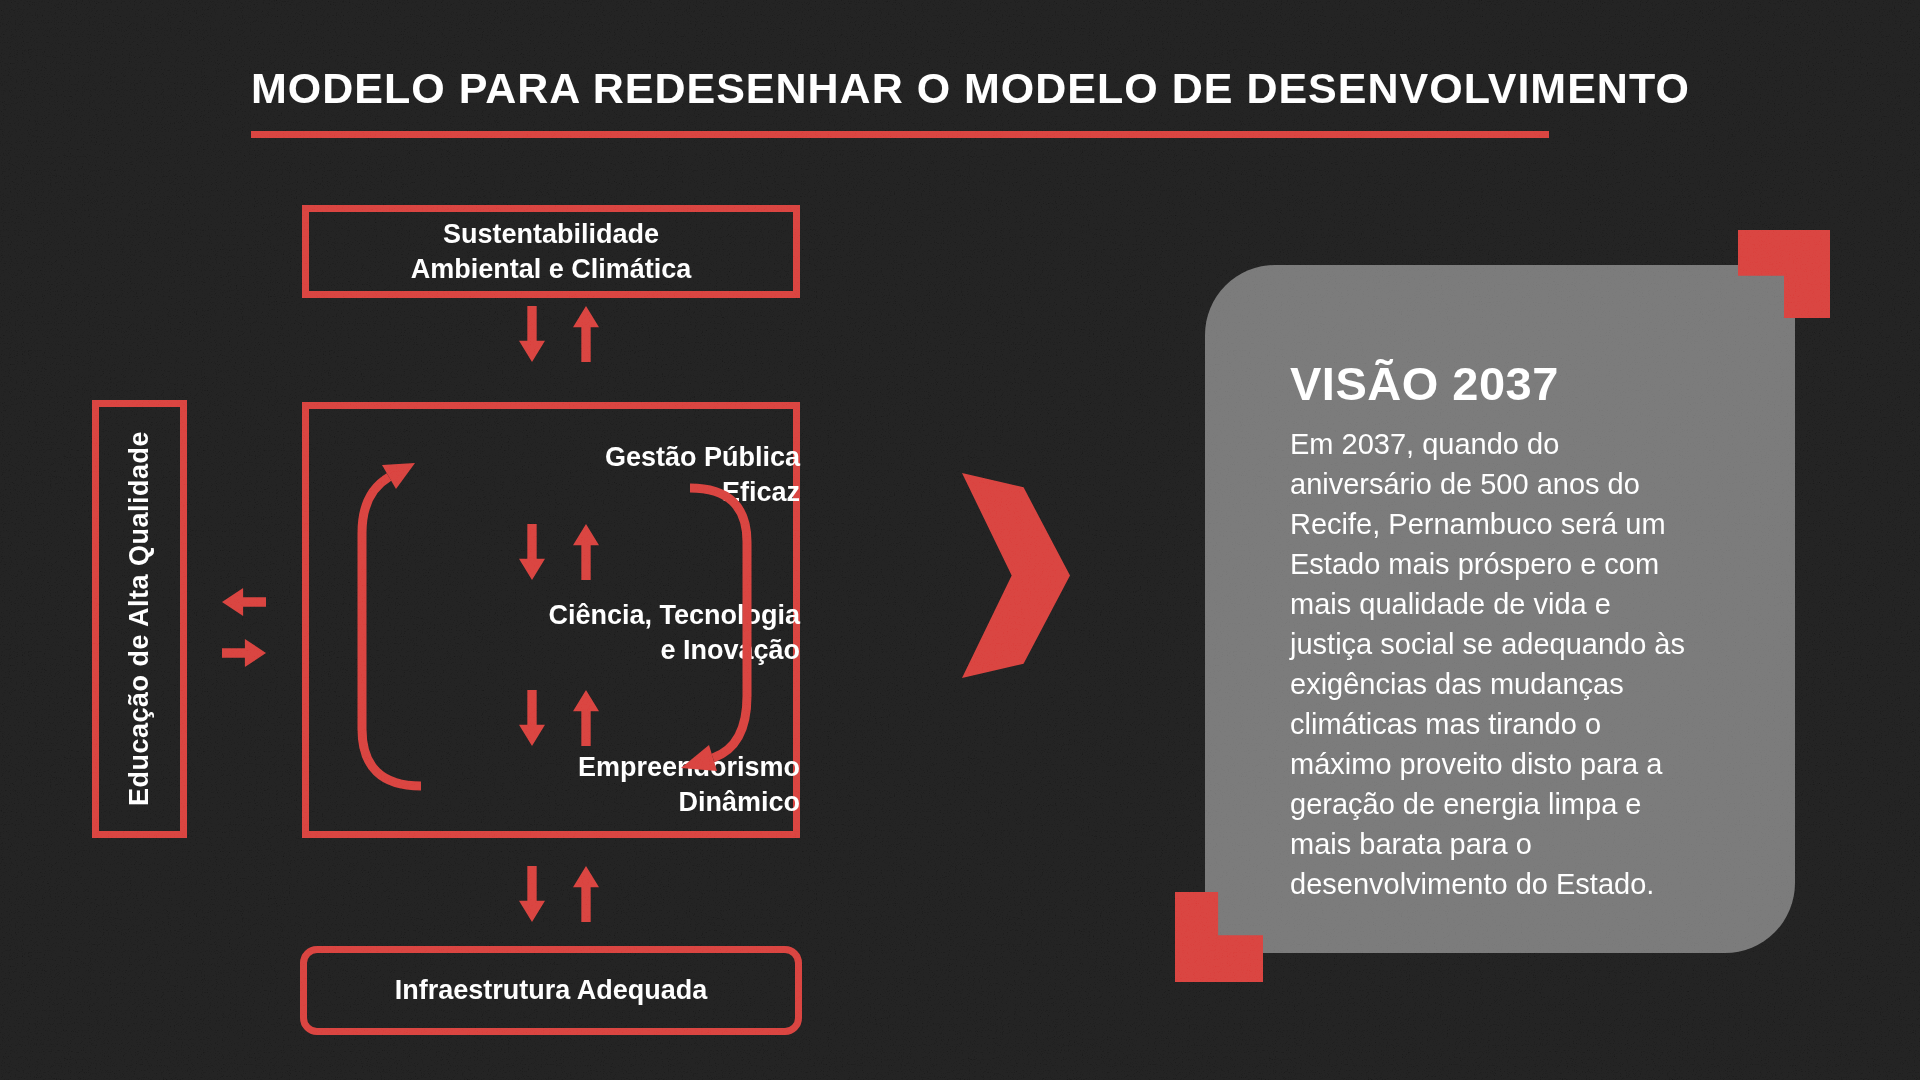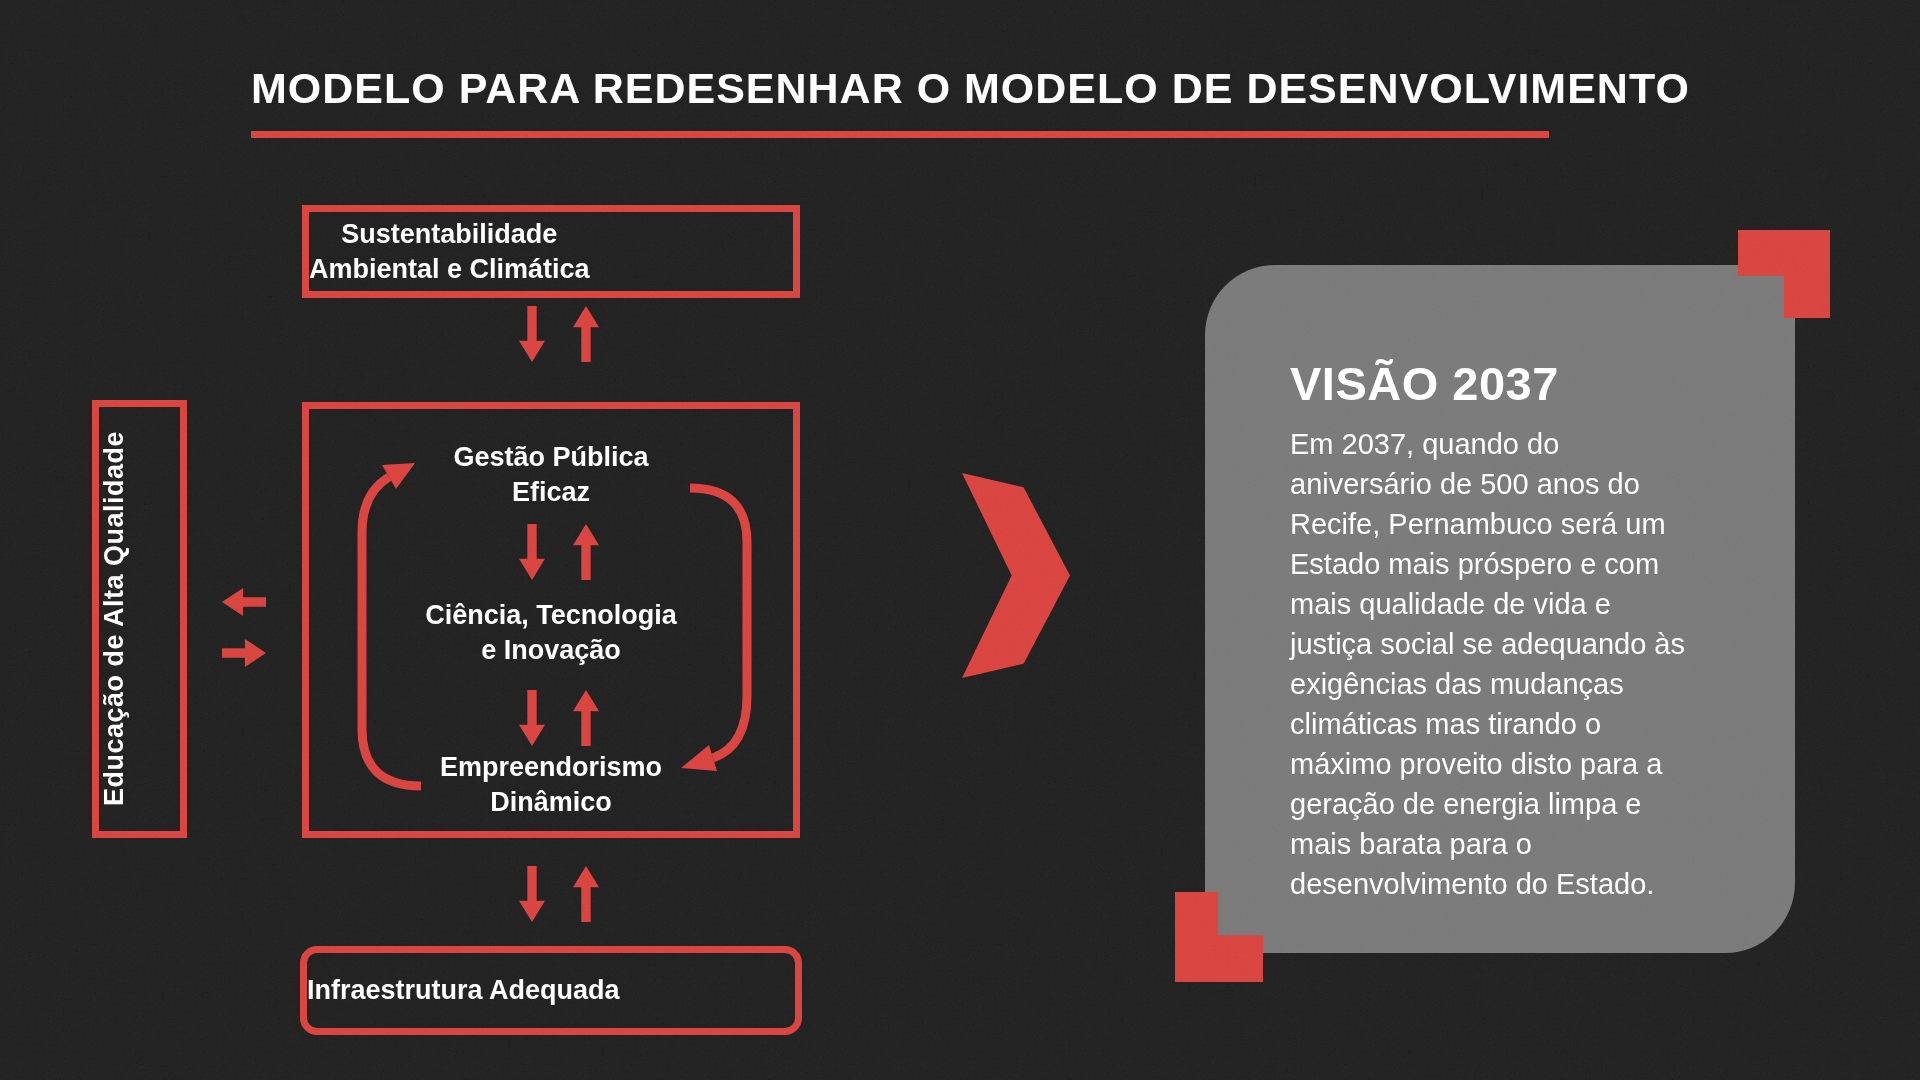--- a/index.html
+++ b/index.html
@@ -12,32 +12,32 @@
     font-family:"Liberation Sans","DejaVu Sans",sans-serif;color:var(--text,#fff);
   }
   .abs{position:absolute;}
   
   .title{
     left:251px;top:64px;width:1298px;text-align:center;
     font-size:43px;font-weight:bold;letter-spacing:1px;white-space:nowrap;color:var(--text,#fff);
   }
   .title-underline{left:251px;top:131px;width:1298px;height:7px;background:var(--red,#d7332f);}
   
-  .rbox{border:7px solid var(--red,#d7332f);box-sizing:border-box;display:flex;align-items:center;justify-content:flex-start;text-align:center;}
+  .rbox{border:7px solid var(--red,#d7332f);box-sizing:border-box;display:flex;align-items:center;justify-content:center;text-align:center;}
   .box-top{left:302px;top:205px;width:498px;height:93px;}
   .box-center{left:302px;top:402px;width:498px;height:436px;}
   .box-left{left:92px;top:400px;width:95px;height:438px;}
   .box-bottom{left:300px;top:946px;width:502px;height:89px;border-radius:17px;}
   .boxlabel{font-size:27px;font-weight:bold;line-height:35px;white-space:pre-line;color:var(--text,#fff);}
   .vlabel{
     font-size:27px;font-weight:bold;letter-spacing:.5px;color:var(--text,#fff);
     writing-mode:vertical-rl;transform:rotate(180deg);white-space:nowrap;
   }
   
-  .cb-label{left:302px;width:498px;text-align:center;font-size:27px;font-weight:bold;line-height:35px;white-space:pre-line;color:var(--text,#fff);}
+  .cb-label{left:302px;width:498px;text-align:right;font-size:27px;font-weight:bold;line-height:35px;white-space:pre-line;color:var(--text,#fff);}
   .cb-1{top:440px;} .cb-2{top:598px;} .cb-3{top:750px;}
   
   .arr{background:var(--red,#d7332f);}
   .arr-down{width:26px;height:56px;clip-path:polygon(32% 0,68% 0,68% 62%,100% 62%,50% 100%,0 62%,32% 62%);}
   .arr-up{width:26px;height:56px;clip-path:polygon(50% 0,100% 38%,68% 38%,68% 100%,32% 100%,32% 38%,0 38%);}
   .arr-left{width:44px;height:28px;clip-path:polygon(0 50%,48% 0,48% 33%,100% 33%,100% 67%,48% 67%,48% 100%);}
   .arr-right{width:44px;height:28px;clip-path:polygon(100% 50%,52% 0,52% 33%,0 33%,0 67%,52% 67%,52% 100%);}
   
   .arc{position:absolute;overflow:visible;}
   .arc path{fill:none;stroke:var(--red,#d7332f);stroke-width:9px;}

